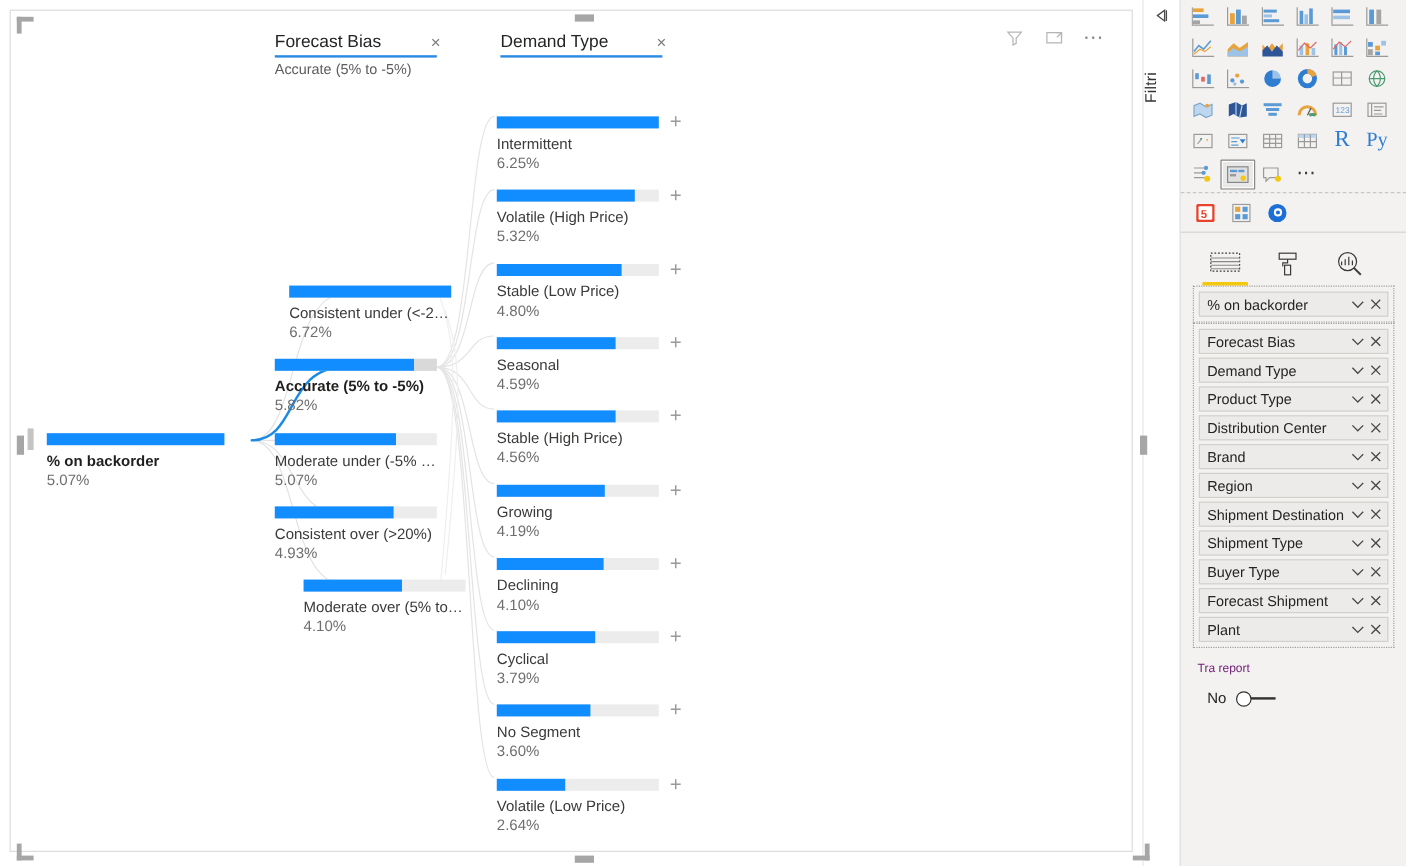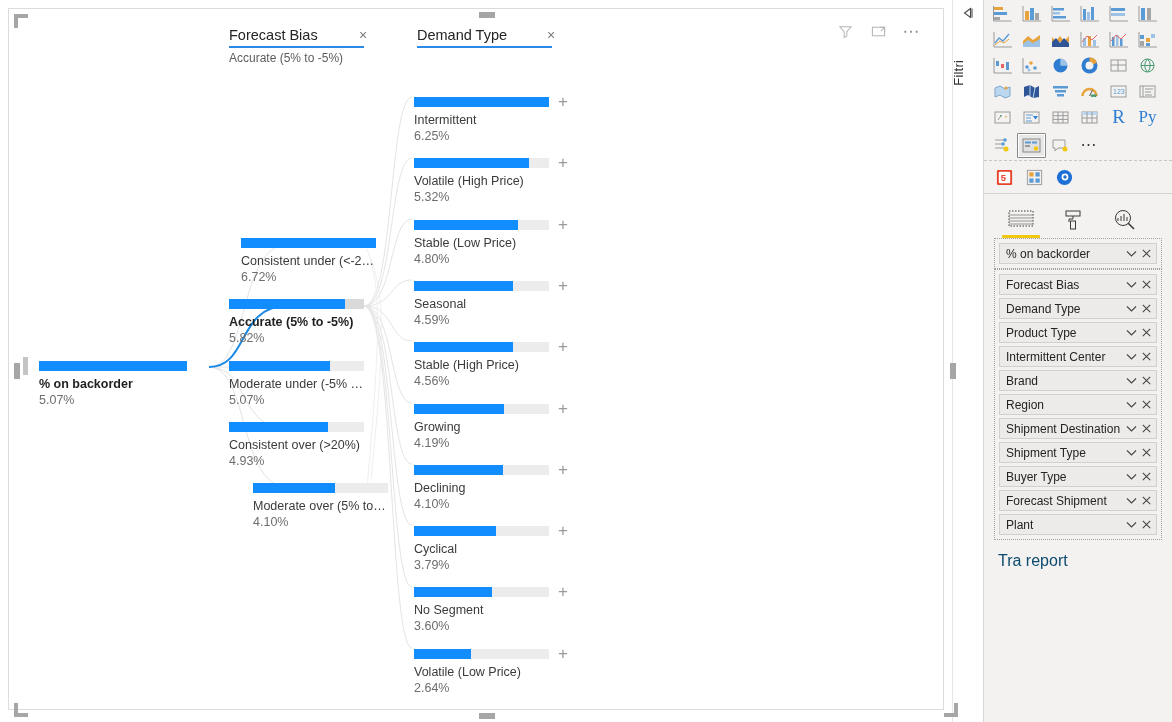--- a/index.html
+++ b/index.html
@@ -146,21 +146,21 @@
     font-size: 12px; color: #252423;
   }
   .well-item:last-child { margin-bottom: 0; }
   .well-item .wi-label { flex: 1; white-space: nowrap; overflow: hidden; text-overflow: ellipsis; }
   .well-item .wi-chevron { width: 15px; color: #4a4846; display: flex; align-items: center; justify-content: center; }
   .well-item .wi-x { width: 14px; color: #4a4846; display: flex; align-items: center; justify-content: center; }
 
   .drill-title {
     font-size: 16.5px; font-weight: bold; color: #252423; padding: 20px 0 0 14px;
   }
-  .drill-sub { font-size: 16px; color: #0c4a6e; padding: 12px 0 0 14px; }
+  .drill-sub { font-size: 10px; color: #701a75; padding: 12px 0 0 14px; }
   .toggle-row { display: flex; align-items: center; gap: 7px; padding: 12px 0 0 22px; }
   .toggle-label { font-size: 12.5px; color: #252423; }
   .toggle-switch { position: relative; width: 36px; height: 14px; display: flex; align-items: center; }
   .toggle-switch .tk { position: absolute; left: 12px; top: 6px; width: 22px; height: 2px; background: #323130; }
   .toggle-switch .tn { position: absolute; left: 1px; top: 1px; width: 13px; height: 13px;
     border: 1.5px solid #323130; border-radius: 50%; background: #ffffff; }
 </style>
 </head>
 <body>
 
@@ -728,21 +728,21 @@
               <path d="M1 1.5 L5.5 6 L10 1.5" fill="none" stroke="#4a4846" stroke-width="1.1"></path>
             </svg>
           </span>
           <span class="wi-x">
             <svg width="9" height="9" viewBox="0 0 9 9">
               <path d="M0.8 0.8 L8.2 8.2 M8.2 0.8 L0.8 8.2" stroke="#4a4846" stroke-width="1.1"></path>
             </svg>
           </span>
         </div>
         <div class="well-item">
-          <span class="wi-label">Intermittent Center</span>
+          <span class="wi-label">Distribution Center</span>
           <span class="wi-chevron">
             <svg width="11" height="8" viewBox="0 0 11 8">
               <path d="M1 1.5 L5.5 6 L10 1.5" fill="none" stroke="#4a4846" stroke-width="1.1"></path>
             </svg>
           </span>
           <span class="wi-x">
             <svg width="9" height="9" viewBox="0 0 9 9">
               <path d="M0.8 0.8 L8.2 8.2 M8.2 0.8 L0.8 8.2" stroke="#4a4846" stroke-width="1.1"></path>
             </svg>
           </span>
@@ -834,14 +834,21 @@
           </span>
           <span class="wi-x">
             <svg width="9" height="9" viewBox="0 0 9 9">
               <path d="M0.8 0.8 L8.2 8.2 M8.2 0.8 L0.8 8.2" stroke="#4a4846" stroke-width="1.1"></path>
             </svg>
           </span>
         </div>
       </div>
 
     <div class="drill-sub">Tra report</div>
+    <div class="toggle-row">
+      <span class="toggle-label">No</span>
+      <span class="toggle-switch">
+        <span class="tk"></span>
+        <span class="tn"></span>
+      </span>
+    </div>
   </div>
 </div>
 
 </body></html>

